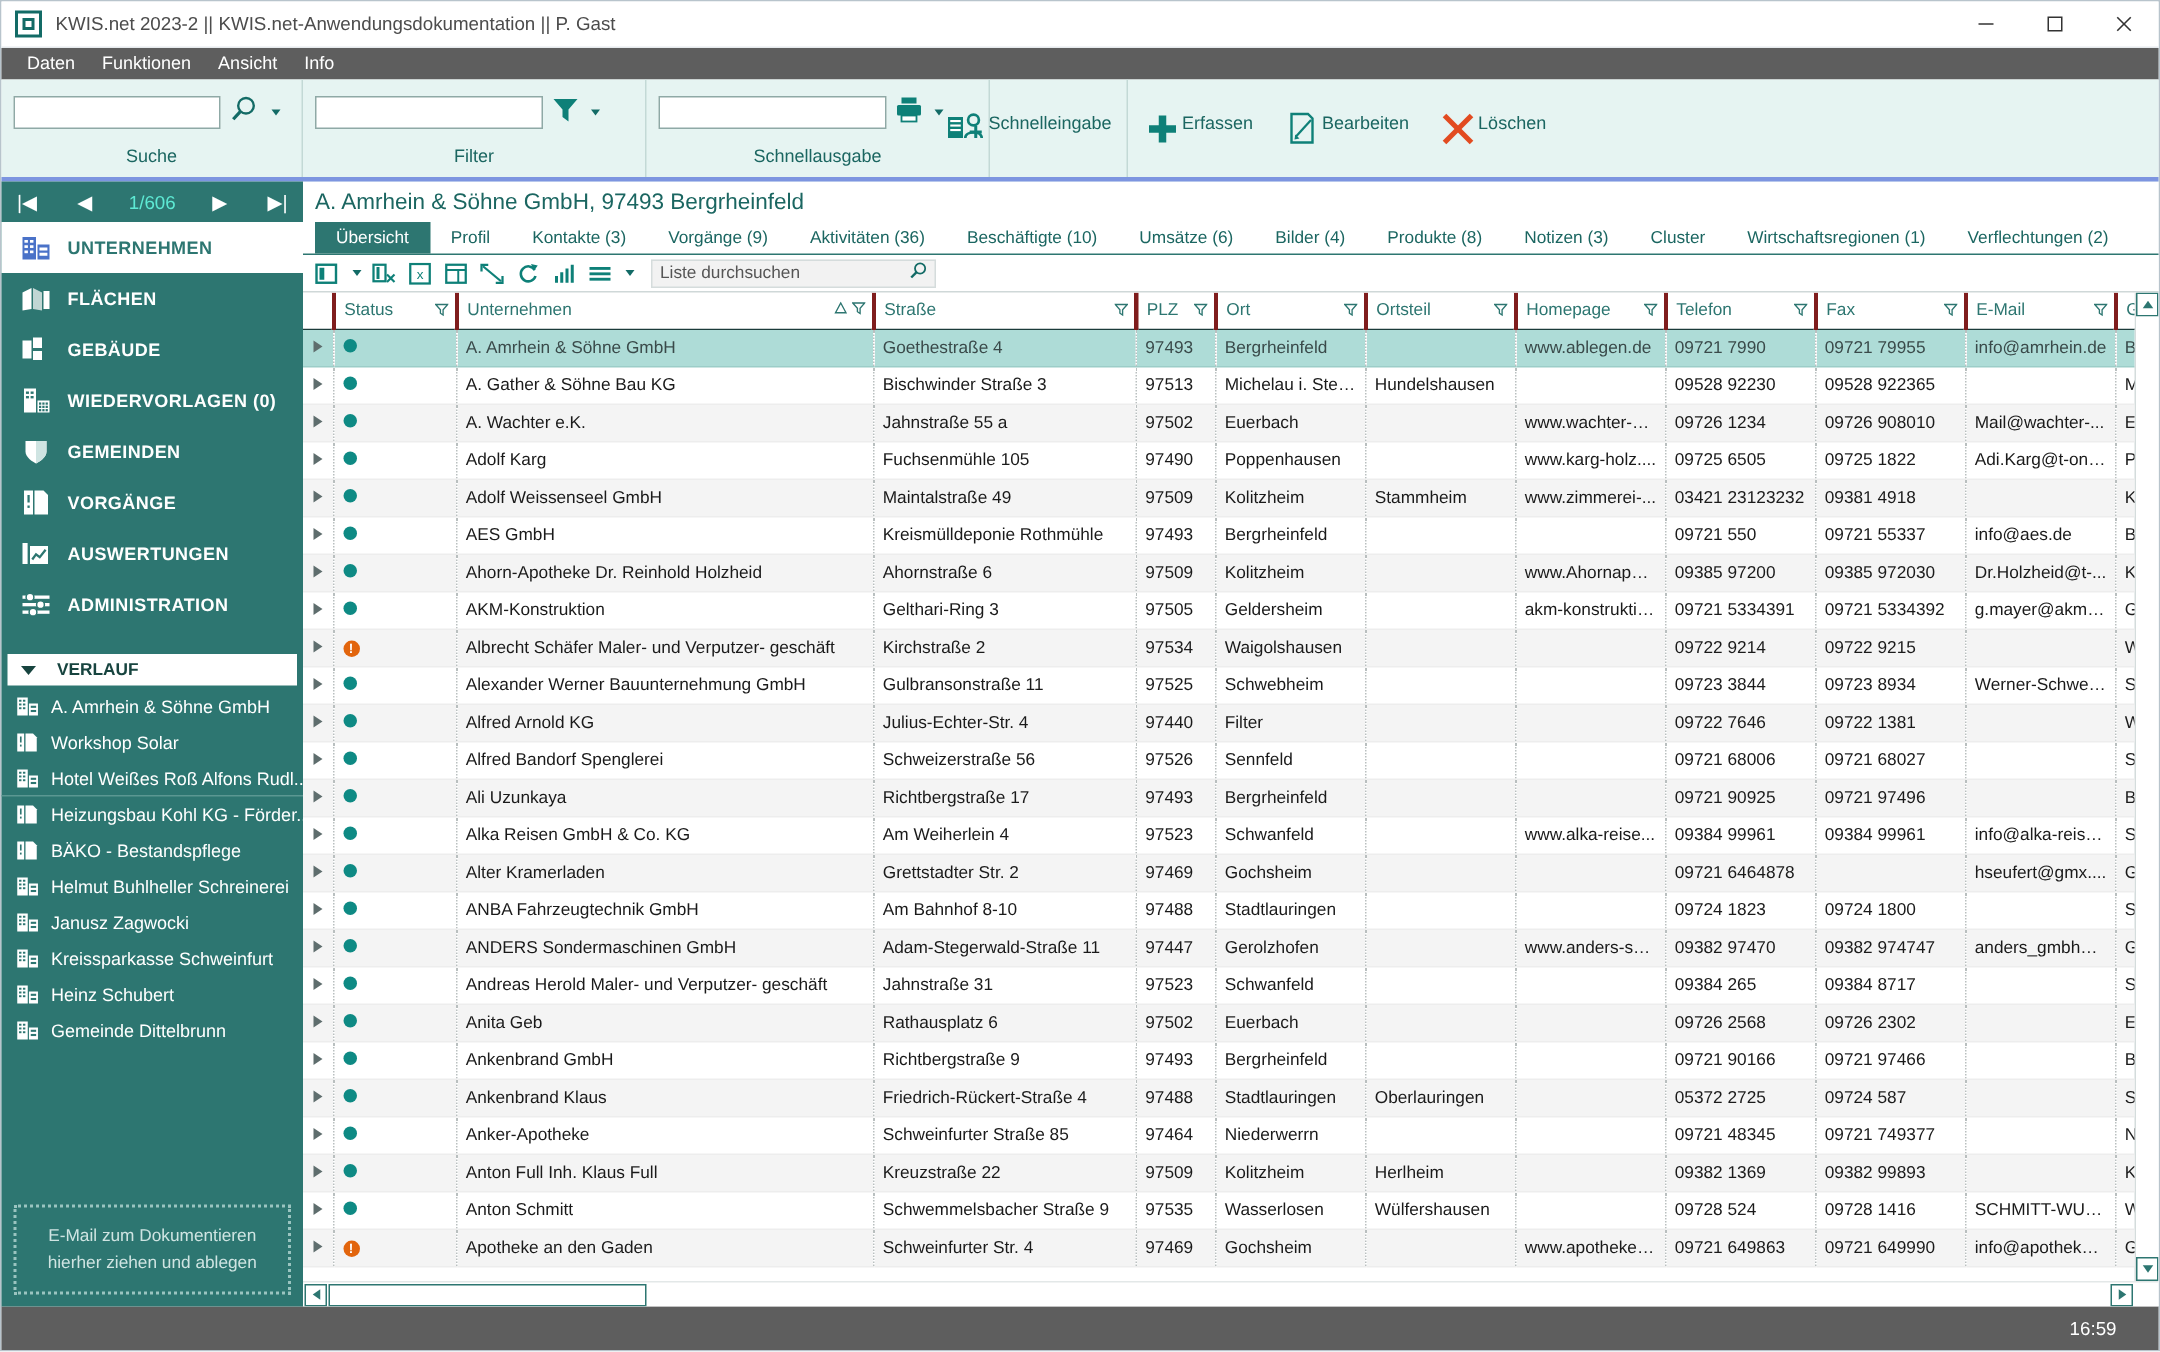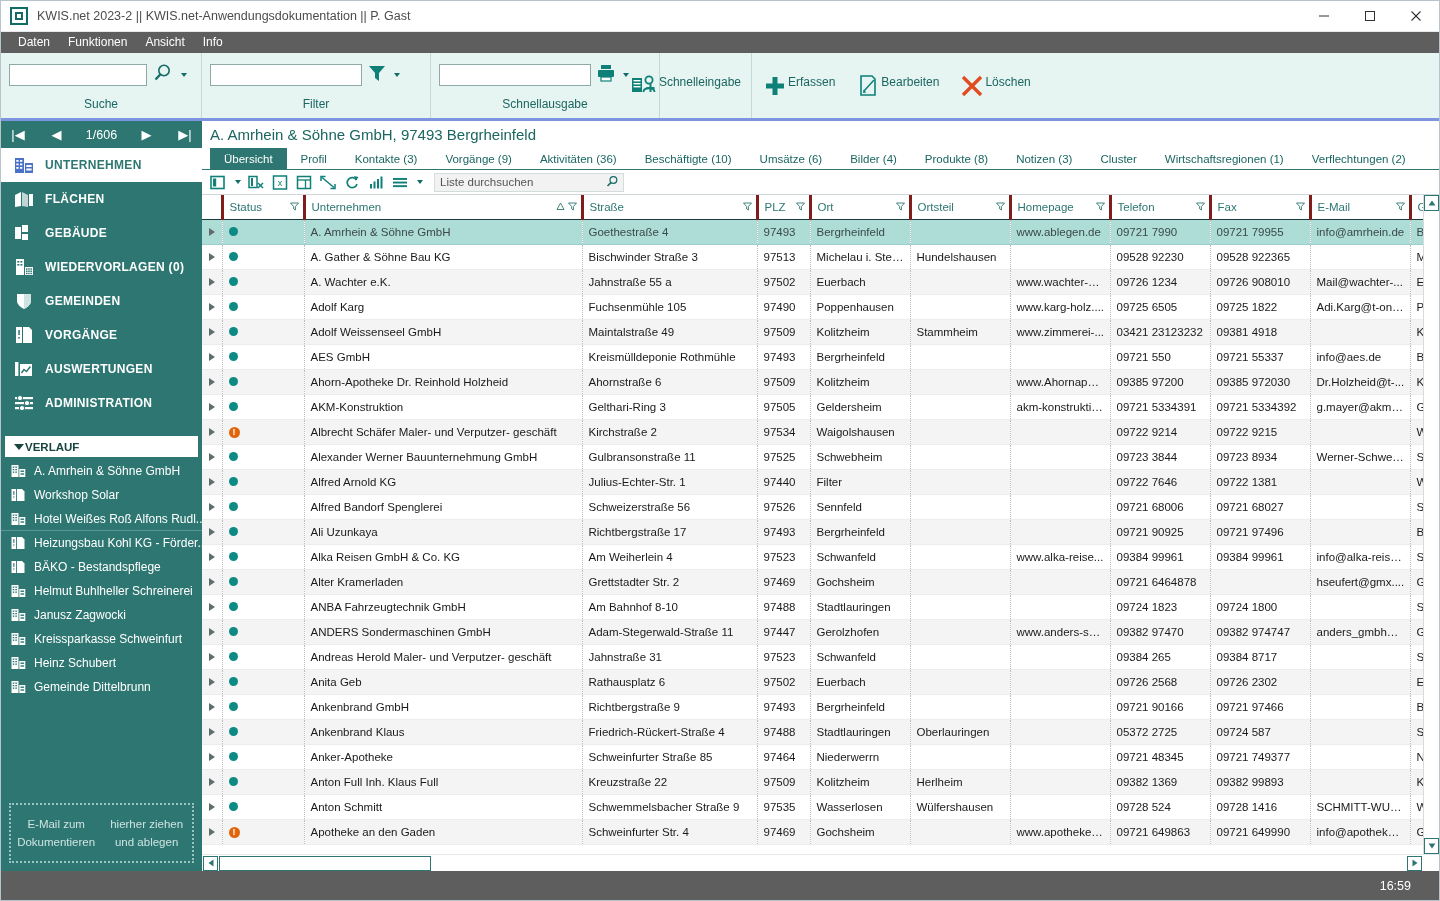--- a/index.html
+++ b/index.html
@@ -109,58 +109,58 @@
     background: #2d7671;
     display: flex; flex-direction: column;
     position: relative;
   }
   .pager {
     height: 27px; display: flex; align-items: center;
     justify-content: space-between;
     padding: 0 8px; color: #ffffff;
   }
   .pager .pg-btn { font-size: 13px; color: #fff; width: 18px; text-align: center; }
-  .pager .pg-txt { font-size: 12.5px; color: #ffffff; }
+  .pager .pg-txt { font-size: 12.5px; color: #5eead4; }
   .nav { padding: 0; }
   .navitem {
     height: 34px; display: flex; align-items: center;
     padding-left: 12px; gap: 11px;
     color: #ffffff; font-size: 12px; font-weight: bold;
     letter-spacing: 0.3px;
   }
   .navitem.active {
     background: #ffffff; color: #2d7671;
     margin-right: 0;
   }
   .navitem .nico { width: 21px; height: 21px; display: flex; align-items: center; justify-content: center; }
   .verlauf-head {
     margin: 16px 4px 0 4px; height: 21px;
     background: #ffffff; color: #17443f;
-    display: flex; align-items: center; gap: 1px;
+    display: flex; align-items: center; gap: 14px;
     padding-left: 9px; font-size: 11.5px; font-weight: bold;
   }
   .vcaret {
     width: 0; height: 0;
     border-left: 5px solid transparent;
     border-right: 5px solid transparent;
     border-top: 6px solid #17443f;
   }
   .vlist { padding-top: 2px; }
   .vitem {
     height: 24px; display: flex; align-items: center;
     gap: 8px; padding-left: 9px;
     color: #ffffff; font-size: 12px;
     white-space: nowrap; overflow: hidden;
   }
   .vitem.sep { border-bottom: 1px solid #5b9792; }
   .vitem .vico { width: 16px; height: 16px; flex-shrink: 0; display: flex; align-items: center; justify-content: center; }
   .dropzone {
     position: absolute; left: 8px; right: 8px; bottom: 8px;
     height: 60px; border: 2px dotted #9ac4c0;
-    display: flex; flex-direction: row; align-items: center; justify-content: center;
+    display: flex; flex-direction: column; align-items: center; justify-content: center;
     color: #cfe4e2; font-size: 11.5px; line-height: 18px; text-align: center;
   }
 
   
   .content { flex: 1; display: flex; flex-direction: column; min-width: 0; background: #ffffff; }
   .rec-title {
     height: 27px; display: flex; align-items: center;
     padding-left: 8px;
     font-size: 15px; color: #1b6661;
   }
@@ -1082,21 +1082,21 @@
                     <td></td>
                     <td>09723 3844</td>
                     <td>09723 8934</td>
                     <td>Werner-Schweb...</td>
                     <td>S</td>
                   </tr>
                   <tr class="alt">
                     <td class="c-exp"><span class="arrow-right"></span></td>
                     <td class="c-status"><span class="dot"></span></td>
                     <td>Alfred Arnold KG</td>
-                    <td>Julius-Echter-Str. 1</td>
+                    <td>Julius-Echter-Str. 4</td>
                     <td>97440</td>
                     <td>Filter</td>
                     <td></td>
                     <td></td>
                     <td>09722 7646</td>
                     <td>09722 1381</td>
                     <td></td>
                     <td>W</td>
                   </tr>
                   <tr>

